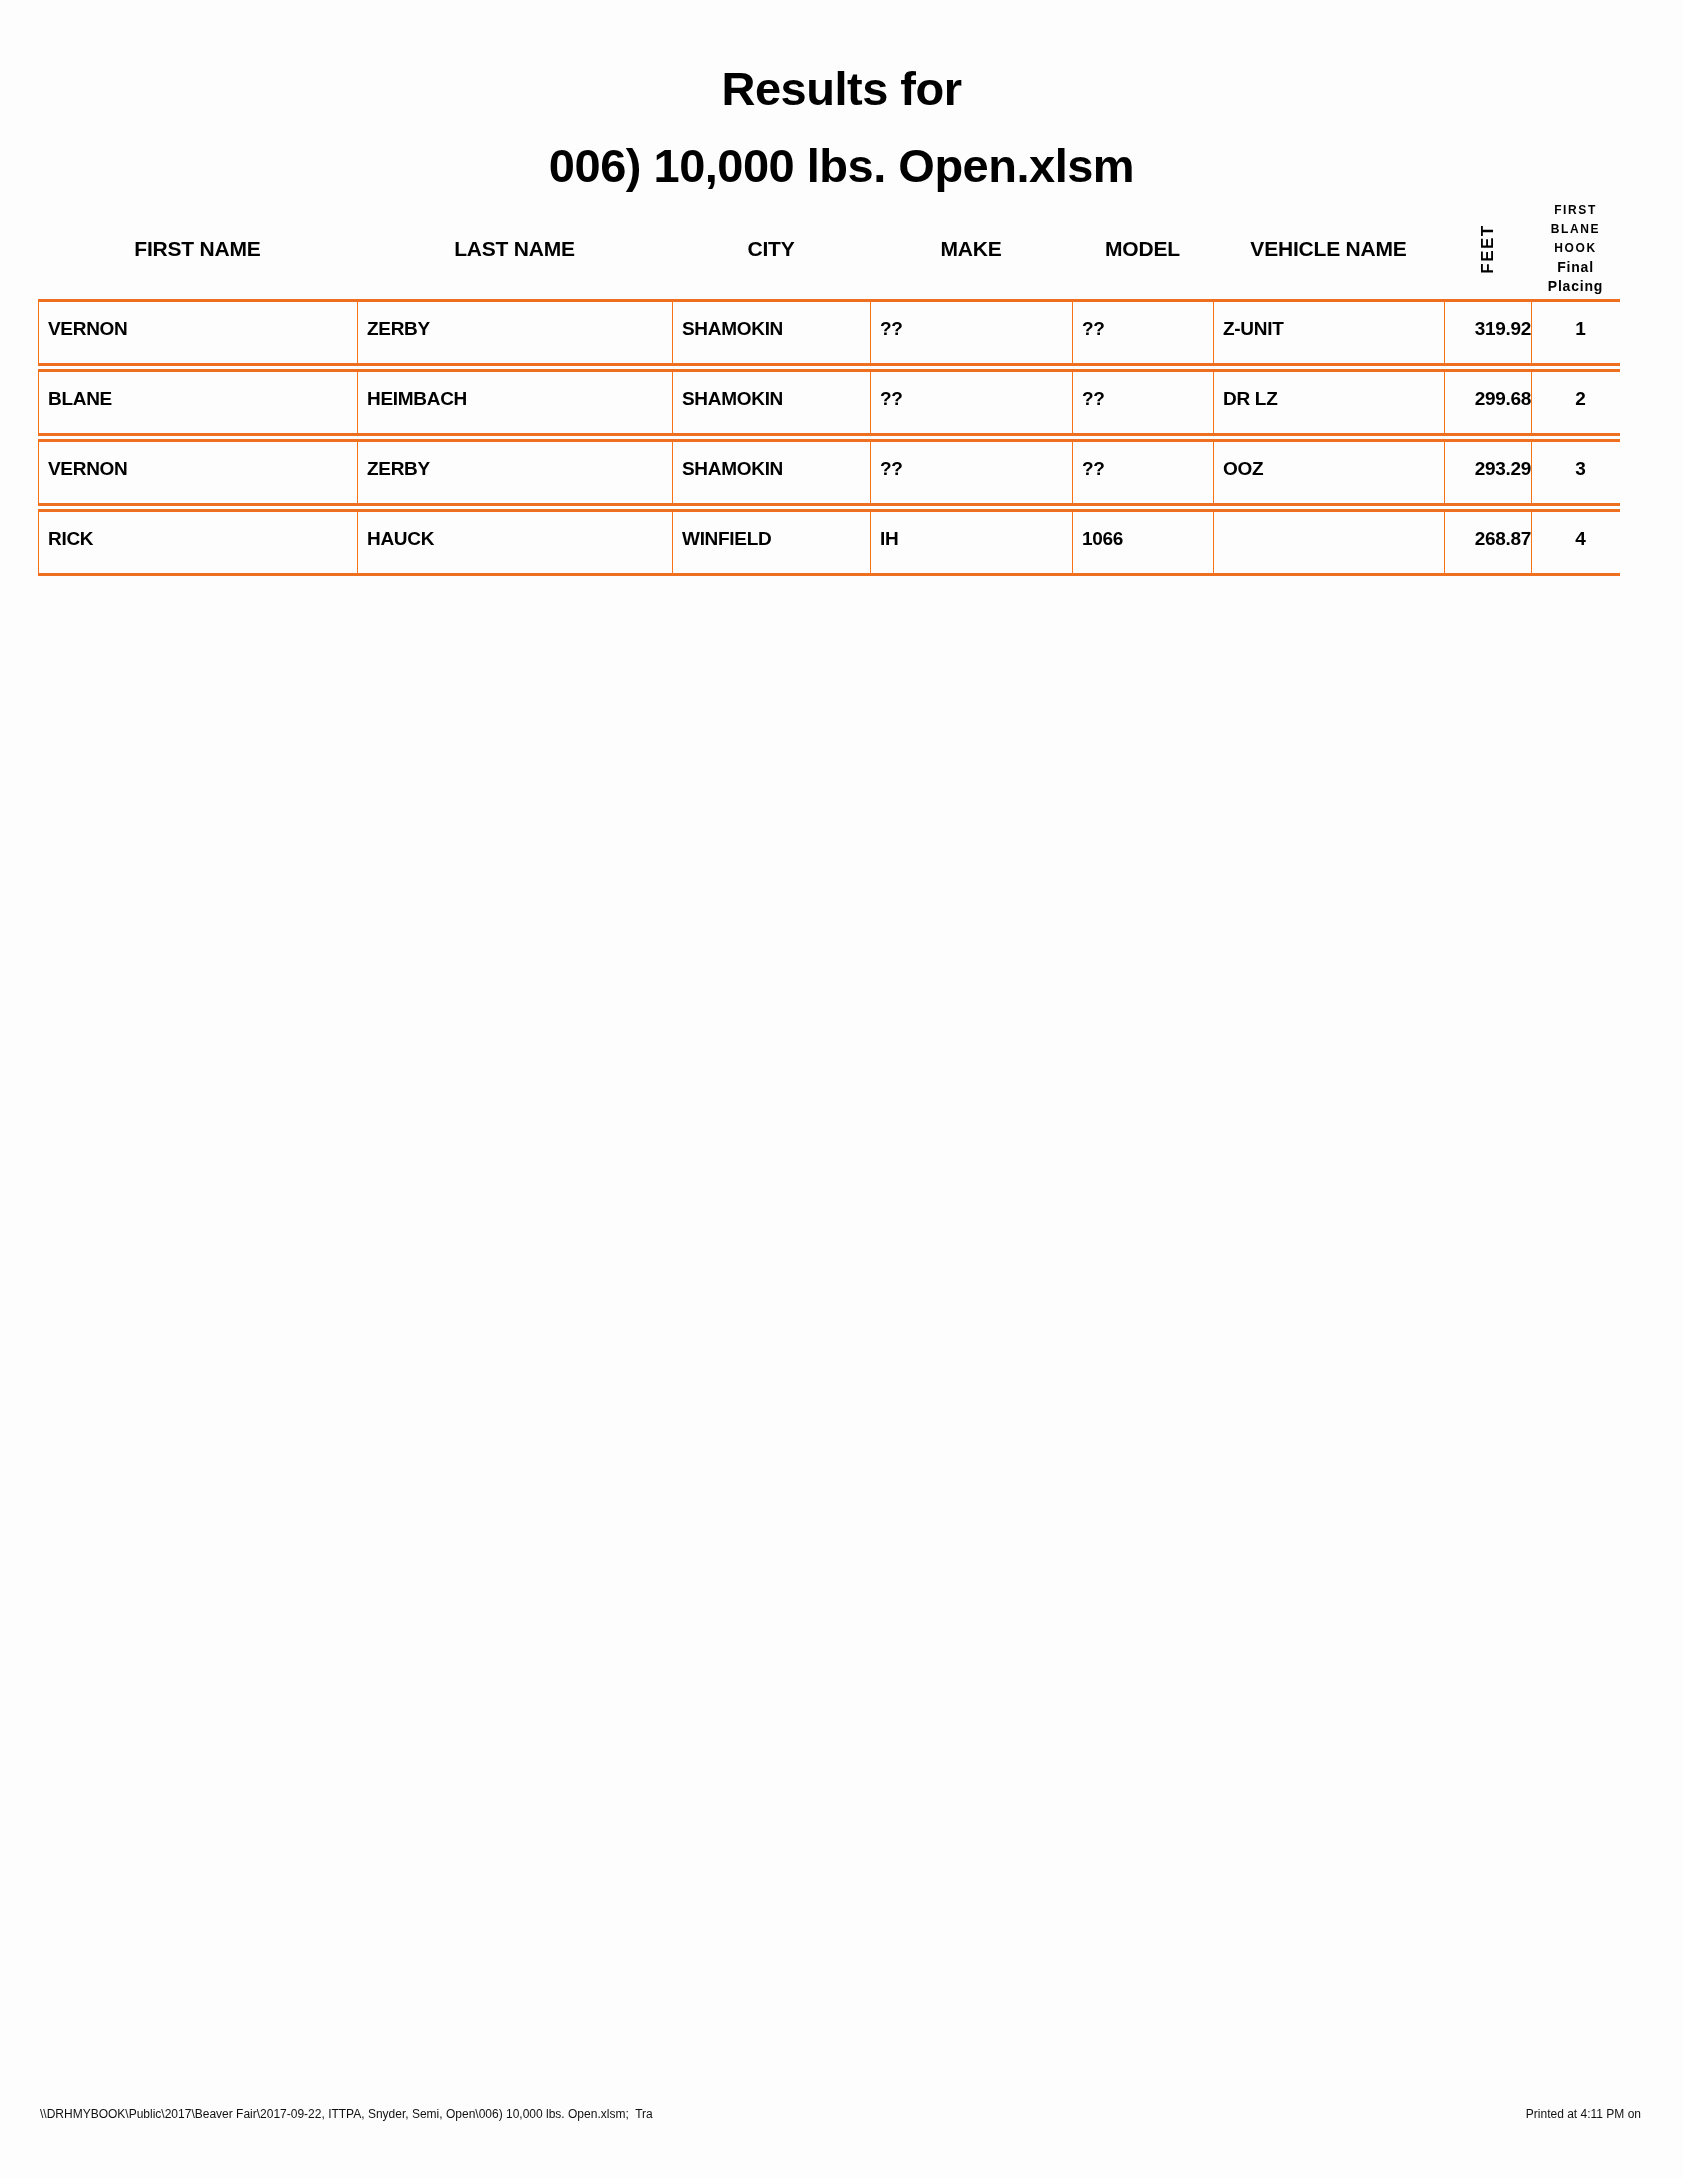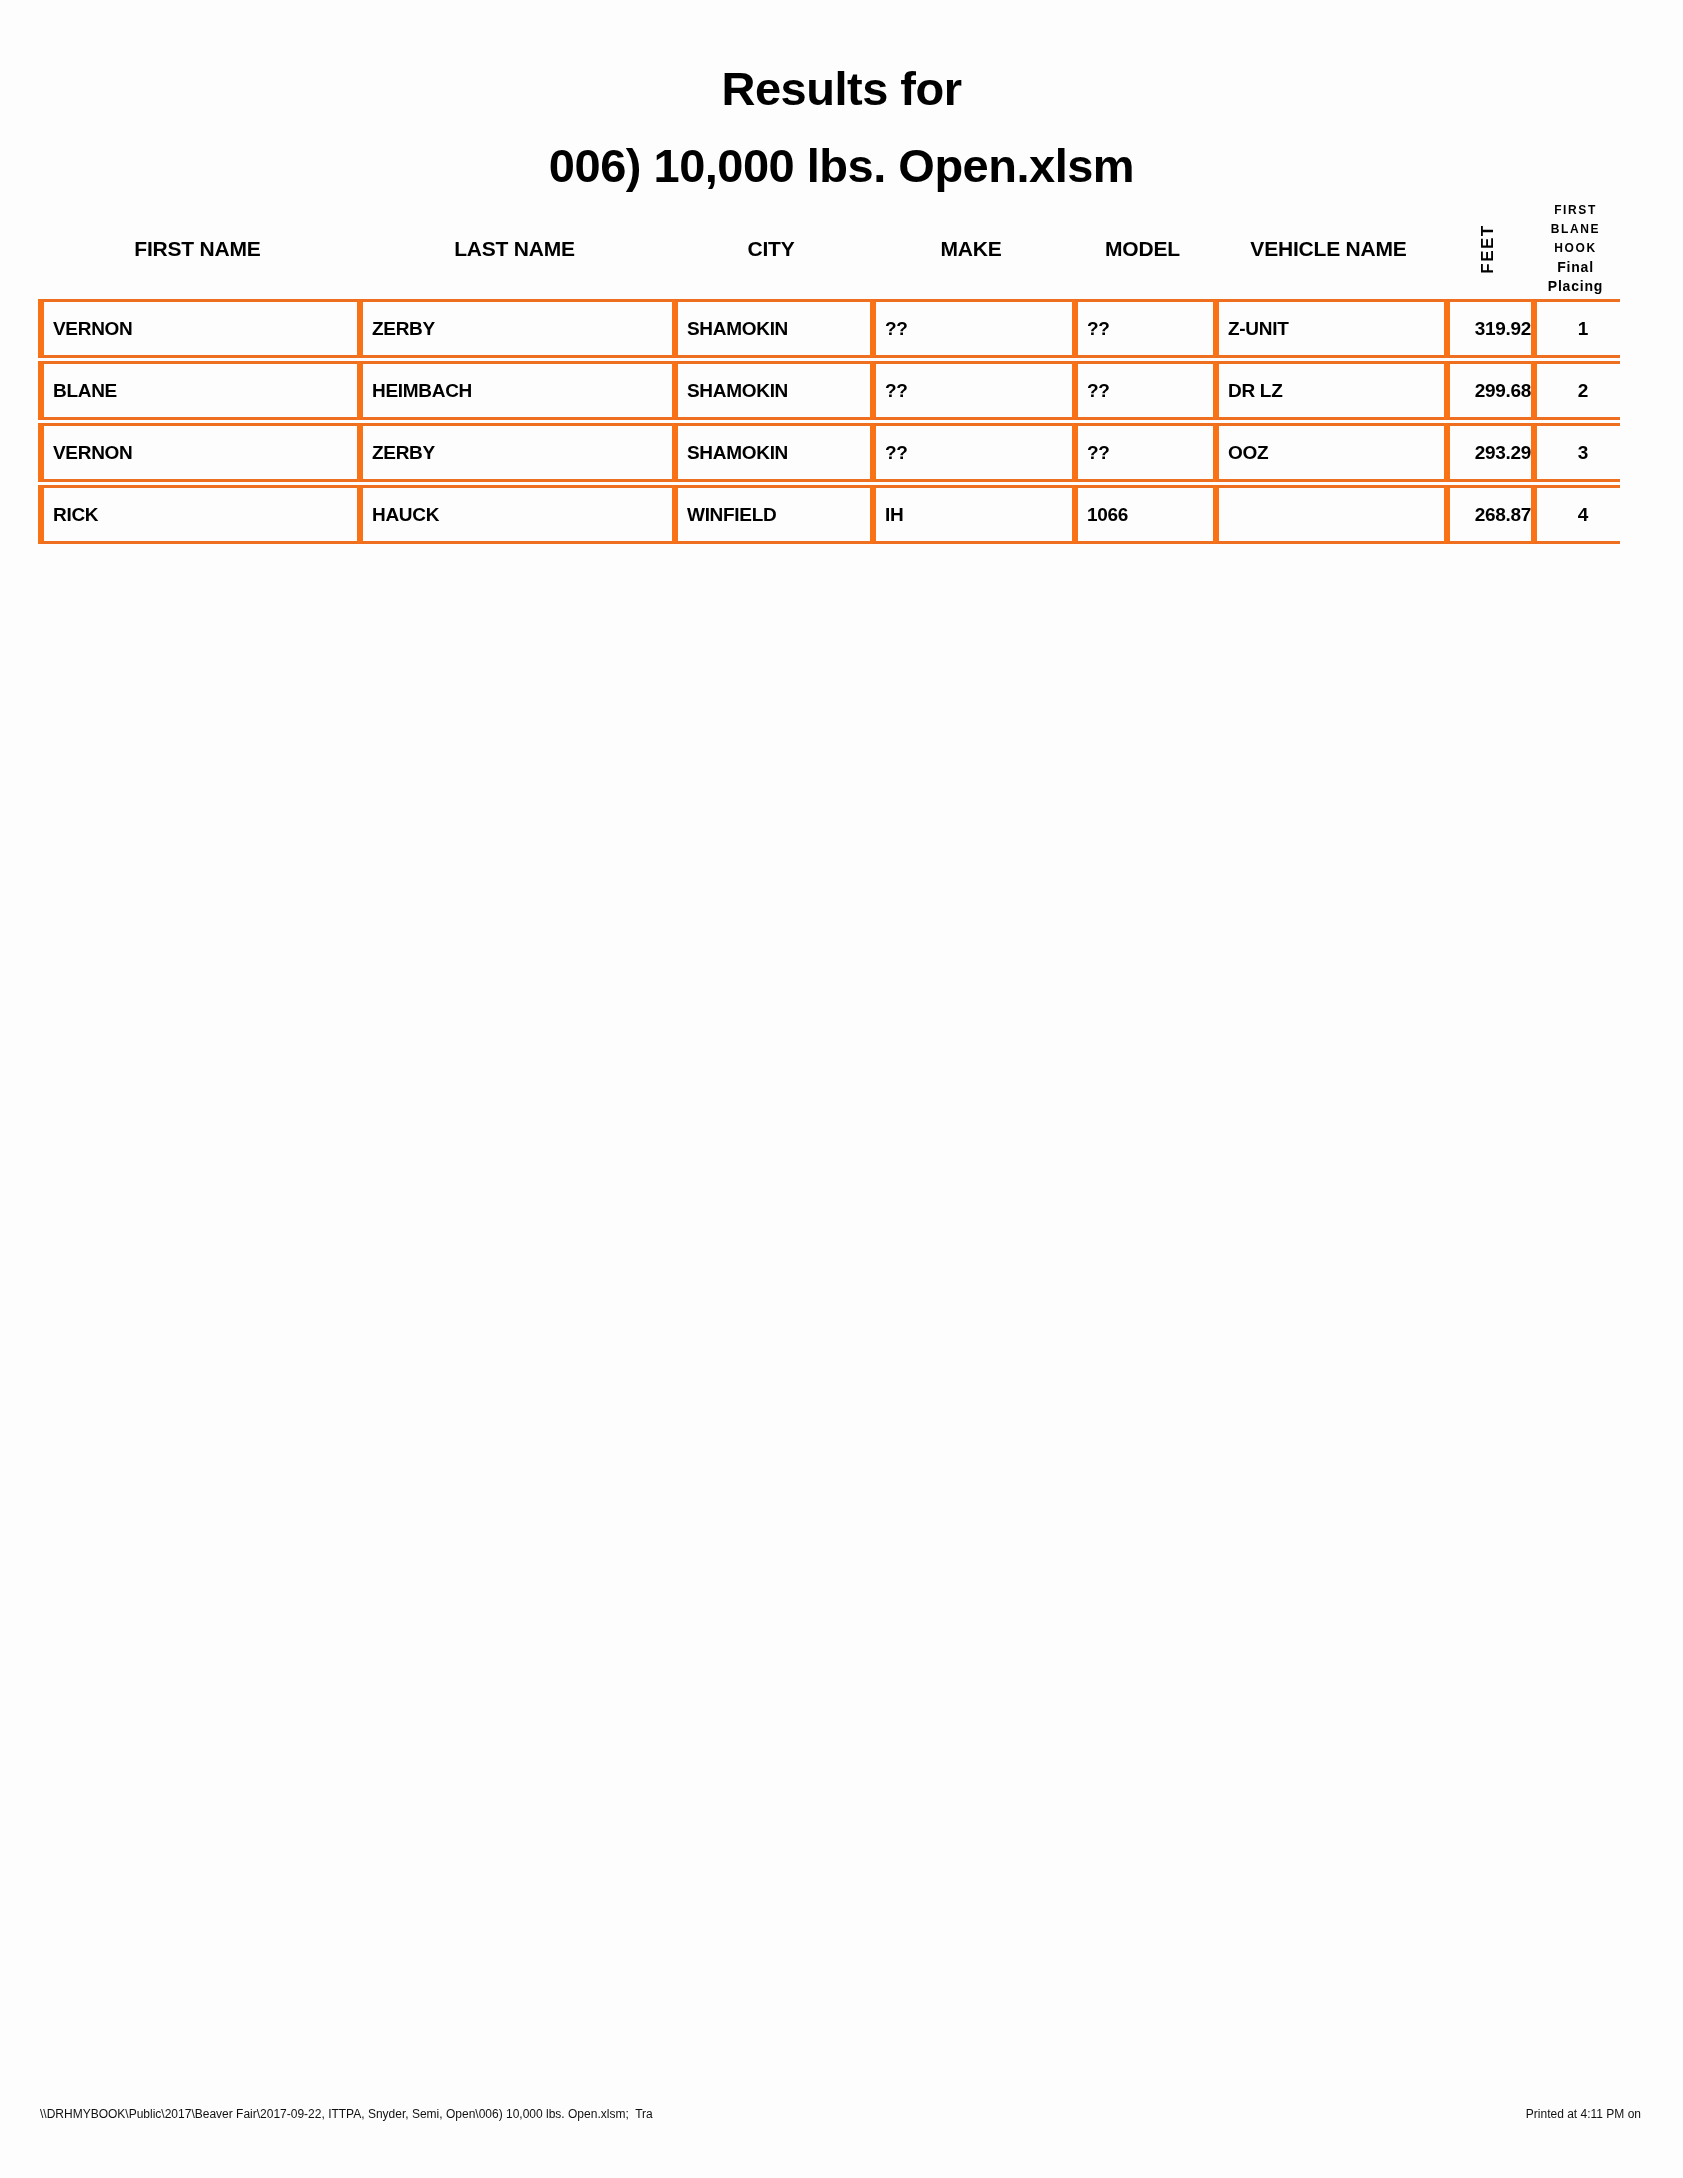--- a/index.html
+++ b/index.html
@@ -33,28 +33,28 @@
     text-align:center;
     font-weight:bold;
     font-size:21px;
     letter-spacing:-0.2px;
     padding:0;
     position:relative;
   }
   table.results td {
     border-top:3px solid #ED6F1F;
     border-bottom:3px solid #ED6F1F;
-    border-left:6px solid #f97316;
+    border-left:1px solid #f97316;
     border-right:none;
     height:53px;
     vertical-align:middle;
     font-weight:bold;
     font-size:19px;
     letter-spacing:-0.3px;
-    padding:0 0 0 9px;
+    padding:0 0 8px 9px;
     background:#fdfdfd;
     overflow:hidden;
     white-space:nowrap;
   }
   td.feet    { text-align:right; padding:0 7px 0 0; }
   td.placing { text-align:center; padding:0; }
 
   
   .vwrap { display:flex; align-items:center; justify-content:center; height:93px; }
   .vtext {

